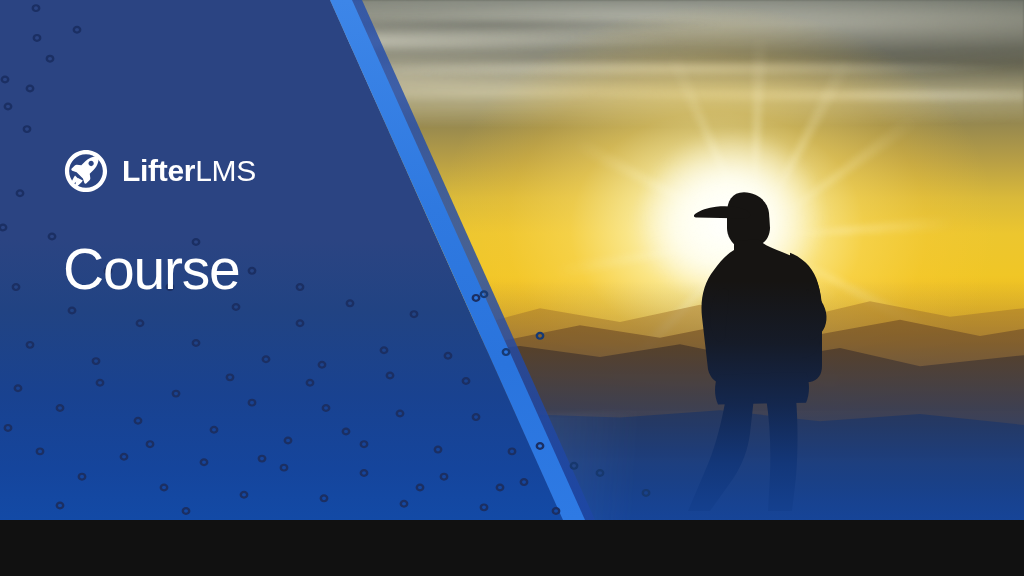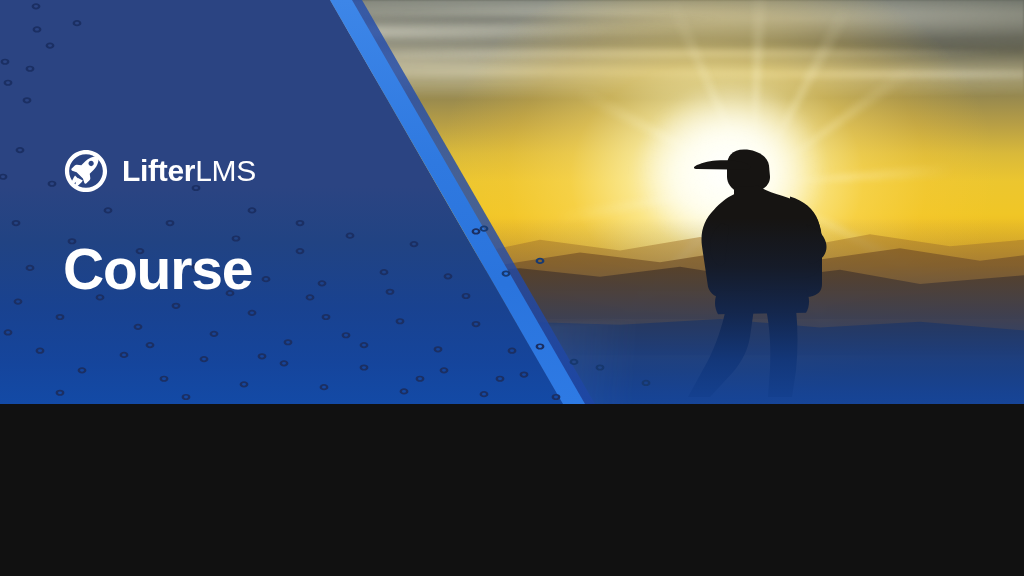--- a/index.html
+++ b/index.html
@@ -1,18 +1,18 @@
 <!DOCTYPE html>
 <html><head>
 <meta charset="utf-8">
 <style>
   html,body{margin:0;padding:0;background:#111;}
   *{box-sizing:border-box;}
   .stage{
-    position:relative;width:1024px;height:404px;overflow:hidden;
+    position:relative;width:1024px;height:520px;overflow:hidden;
     font-family:"Liberation Sans", sans-serif;
     background:#0c1a33;
     padding-left:31px;
   }
 
   
   .photo{position:absolute;inset:0;overflow:hidden;}
 
   
   .sky{
@@ -156,21 +156,21 @@
   
   .content{position:absolute;left:63px;top:148px;width:420px;}
   .logo-row{display:flex;align-items:center;gap:13px;}
   .logo-mark{width:46px;height:46px;flex:0 0 auto;}
   .logo-mark svg{display:block;width:100%;height:100%;}
   .logo-text{font-size:30px;letter-spacing:-.3px;color:#fff;line-height:1;}
   .logo-text .b{font-weight:700;}
   .logo-text .l{font-weight:400;}
 
   .title{
-    margin-top:38px;color:#fff;font-weight:700;font-size:57px;line-height:1.33;
+    margin-top:38px;color:#fff;font-weight:400;font-size:57px;line-height:1.33;
     letter-spacing:-1.2px;
   }
   .title .ln{display:block;}
 </style>
 </head>
 <body>
 
 <div class="stage">
 
   <div class="photo">

